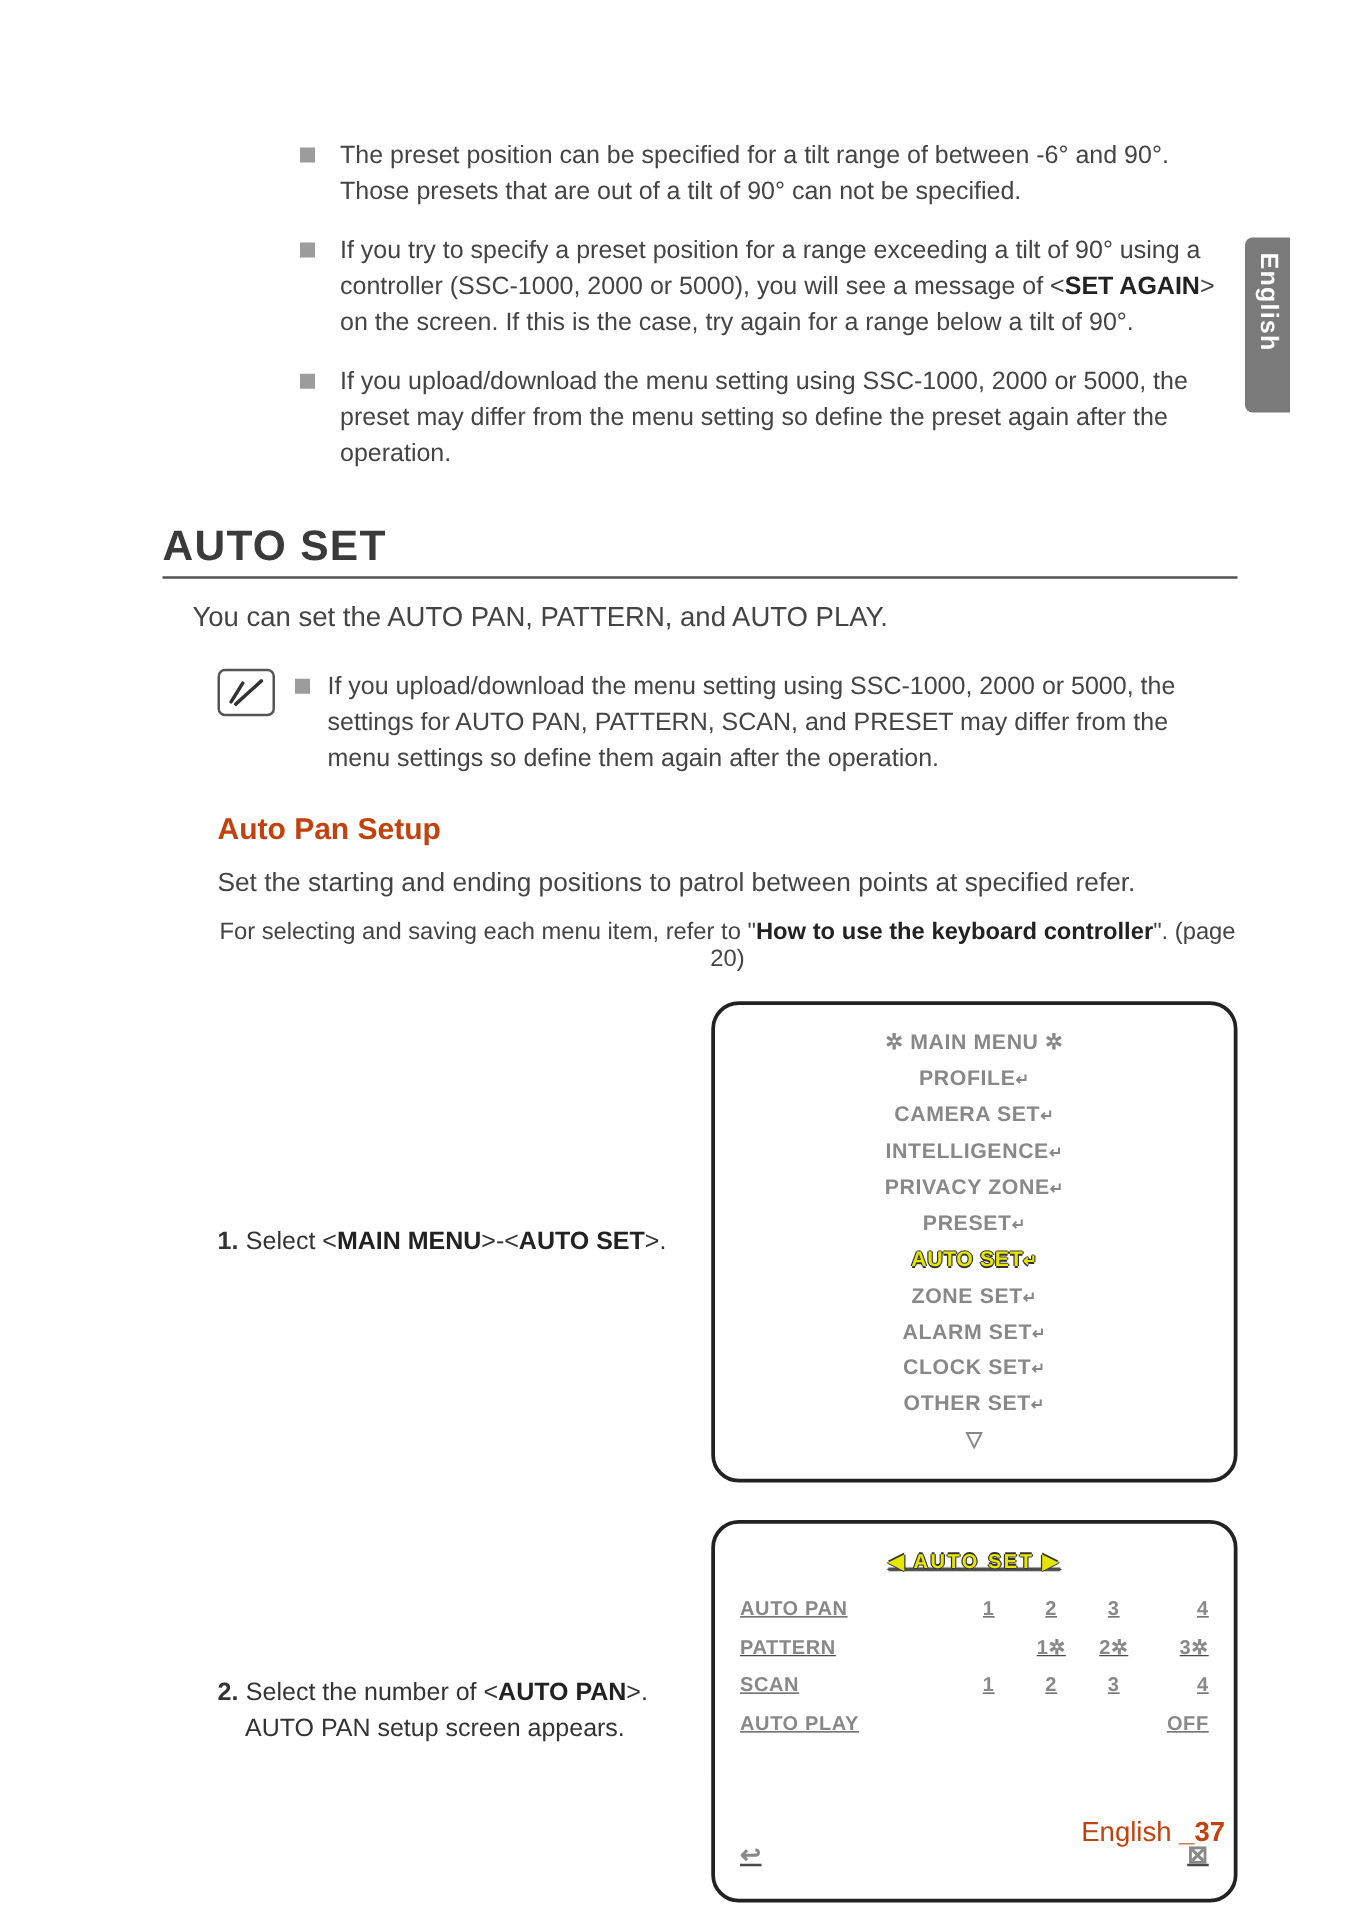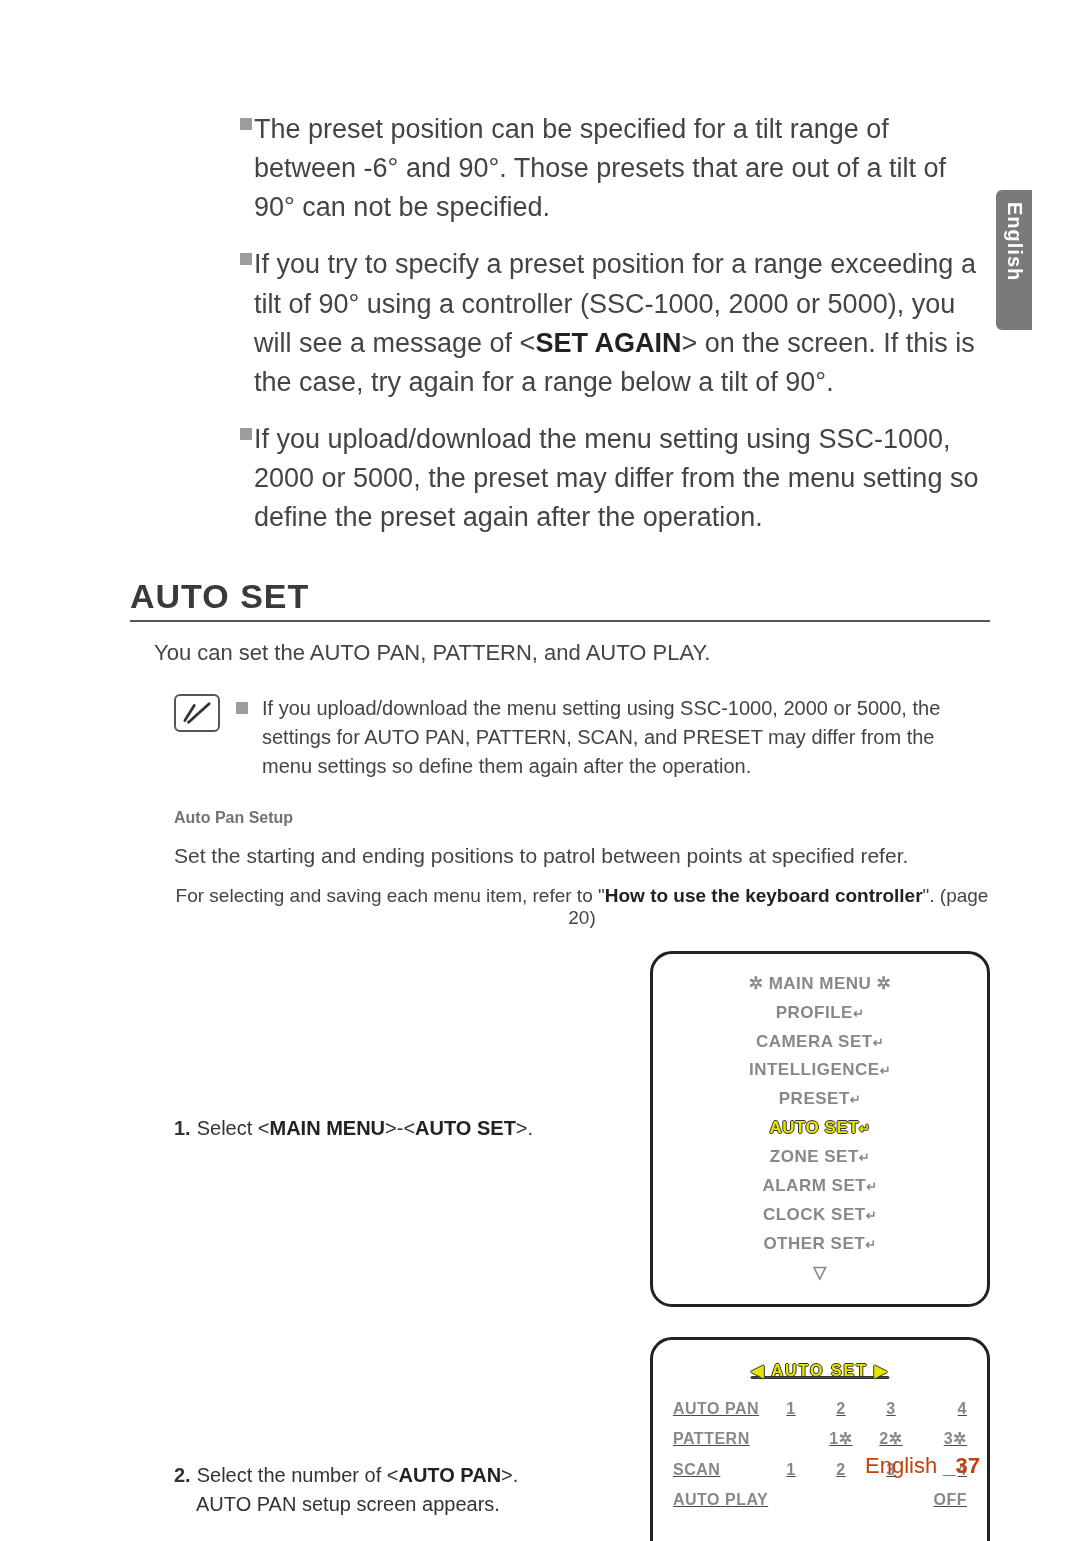--- a/index.html
+++ b/index.html
@@ -1,36 +1,36 @@
 <!DOCTYPE html>
 <html><head>
 <meta charset="utf-8">
 <style>
   * { box-sizing: border-box; margin: 0; padding: 0; }
   html, body { width: 1080px; height: 1541px; background: #fff; font-family: Arial, Helvetica, sans-serif; color: #333; }
   .page { position: relative; width: 1080px; height: 1541px; padding: 110px 90px 60px 130px; }
   .side-tab { position: absolute; right: 48px; top: 190px; width: 36px; height: 140px; background: #7a7a7a; border-top-left-radius: 6px; border-bottom-left-radius: 6px; display: flex; align-items: flex-start; justify-content: center; padding-top: 12px; }
   .side-tab span { writing-mode: vertical-rl; color: #fff; font-weight: bold; font-size: 20px; letter-spacing: 1px; }
   ul.top { list-style: none; margin: 0 0 40px 110px; }
-  ul.top li { display: flex; gap: 2px; margin-bottom: 18px; font-size: 27px; line-height: 1.45; color: #444; }
+  ul.top li { display: flex; gap: 20px; margin-bottom: 18px; font-size: 20px; line-height: 1.45; color: #444; }
   .sqbullet { flex: 0 0 12px; width: 12px; height: 12px; background: #9c9c9c; margin-top: 8px; }
   .nobreak { white-space: normal; }
   h1.section { font-size: 34px; font-weight: 600; letter-spacing: 1px; color: #3a3a3a; border-bottom: 2px solid #555; padding-bottom: 4px; margin: 10px 0 18px 0; }
   p.intro { font-size: 22px; color: #444; margin: 0 0 28px 24px; }
   .noteblock { display: flex; gap: 16px; margin: 0 0 28px 44px; }
   .noteicon { width: 46px; height: 38px; border: 2px solid #555; border-radius: 6px; display:flex; align-items:center; justify-content:center; flex-shrink:0; }
   .noteicon svg { width: 28px; height: 24px; }
   .notetext { font-size: 20px; color: #444; line-height:1.45; display:flex; gap:14px; }
-  h2.sub { font-size: 16px; font-weight: bold; color: #737373; margin: 0 0 14px 44px; }
+  h2.sub { font-size: 24px; font-weight: bold; color: #c2410c; margin: 0 0 14px 44px; }
   p.body { font-size: 21px; color: #444; margin: 0 0 14px 44px; line-height:1.4; }
   p.ref { font-size: 19px; color: #444; margin: 0 0 22px 44px; text-align: center; }
   .steprow { display: flex; align-items: center; gap: 20px; margin: 0 0 30px 44px; }
   .steptext { flex: 1; font-size: 20px; color: #333; line-height: 1.45; }
   .steptext .num { font-weight: bold; margin-right: 6px; }
-  .osd { width: 340px; flex-shrink: 0; }
+  .osd { width: 421px; flex-shrink: 0; }
   .osd-frame { border: 3px solid #222; border-radius: 22px; padding: 16px 20px; font-family: Arial, sans-serif; font-size: 17px; color: #4a4a4a; font-weight: bold; letter-spacing: 0.5px; }
   .osd-frame.menu { text-align: center; line-height: 1.7; }
   .osd-frame .mtitle { }
   .outline { color: #888; text-shadow: -1px 0 #fff, 1px 0 #fff, 0 -1px #fff, 0 1px #fff; }
   .hl { color: #e6e600; text-shadow: -1px 0 #333, 1px 0 #333, 0 -1px #333, 0 1px #333; }
   .enter { font-size: 13px; }
   .osd-frame.table { line-height: 1.9; font-size: 16px; text-decoration: underline; }
   .tabtitle { text-align:center; margin-bottom:8px; }
   .tabtitle span.arrows { letter-spacing: 2px; }
   .trow { display:flex; }
@@ -92,20 +92,21 @@
   <div class="steprow">
     <div class="steptext">
       <span class="num">1.</span><span>Select &lt;<b>MAIN MENU</b>&gt;-&lt;<b>AUTO SET</b>&gt;.</span>
     </div>
     <div class="osd">
       <div class="osd-frame menu">
         <div class="mtitle outline">✲ MAIN MENU ✲</div>
         <div class="outline"><span>PROFILE</span><span class="enter">↵</span></div>
         <div class="outline"><span>CAMERA SET</span><span class="enter">↵</span></div>
         <div class="outline"><span>INTELLIGENCE</span><span class="enter">↵</span></div>
+        <div class="outline"><span>PRIVACY ZONE</span><span class="enter">↵</span></div>
         <div class="outline"><span>PRESET</span><span class="enter">↵</span></div>
         <div class="hl"><span>AUTO SET</span><span class="enter">↵</span></div>
         <div class="outline"><span>ZONE SET</span><span class="enter">↵</span></div>
         <div class="outline"><span>ALARM SET</span><span class="enter">↵</span></div>
         <div class="outline"><span>CLOCK SET</span><span class="enter">↵</span></div>
         <div class="outline"><span>OTHER SET</span><span class="enter">↵</span></div>
         <div class="outline">▽</div>
       </div>
     </div>
   </div>

